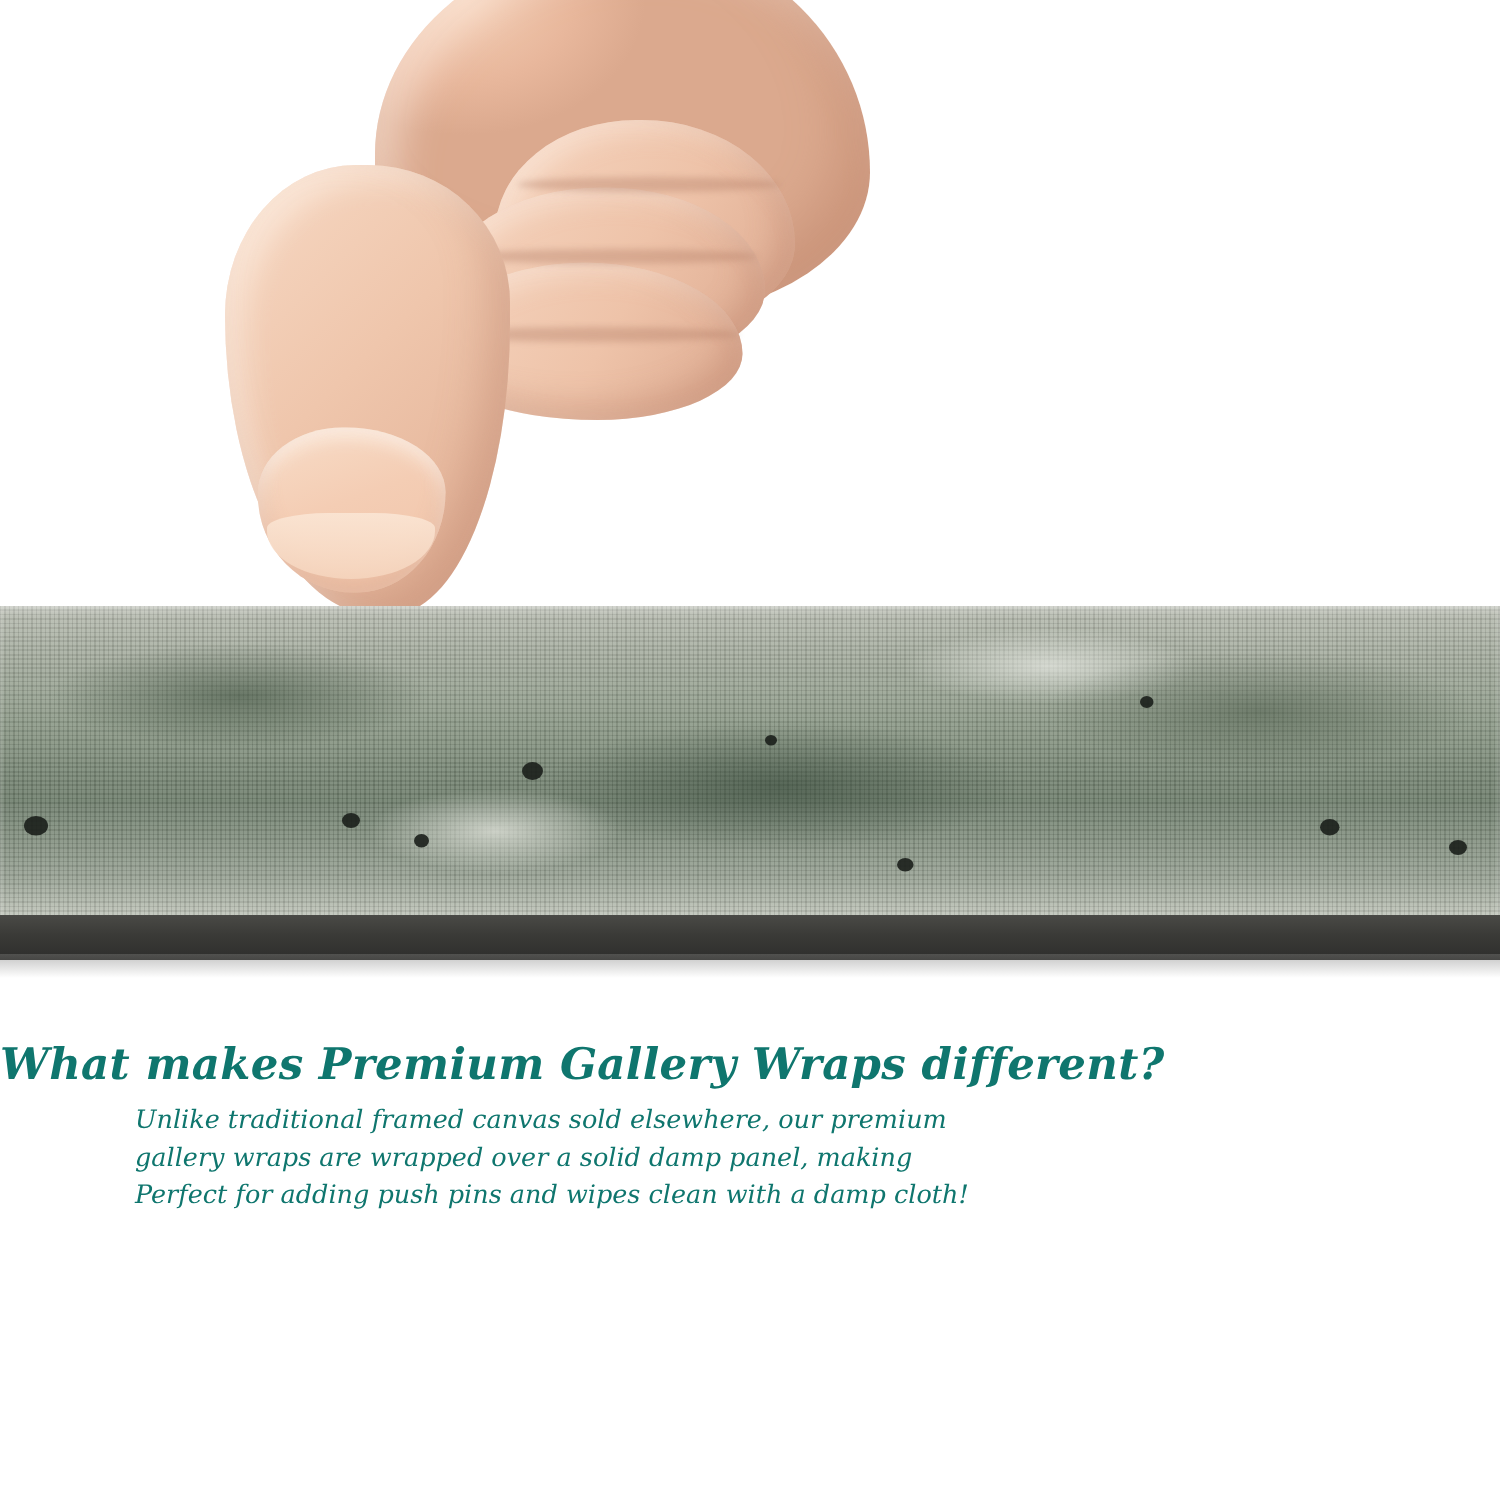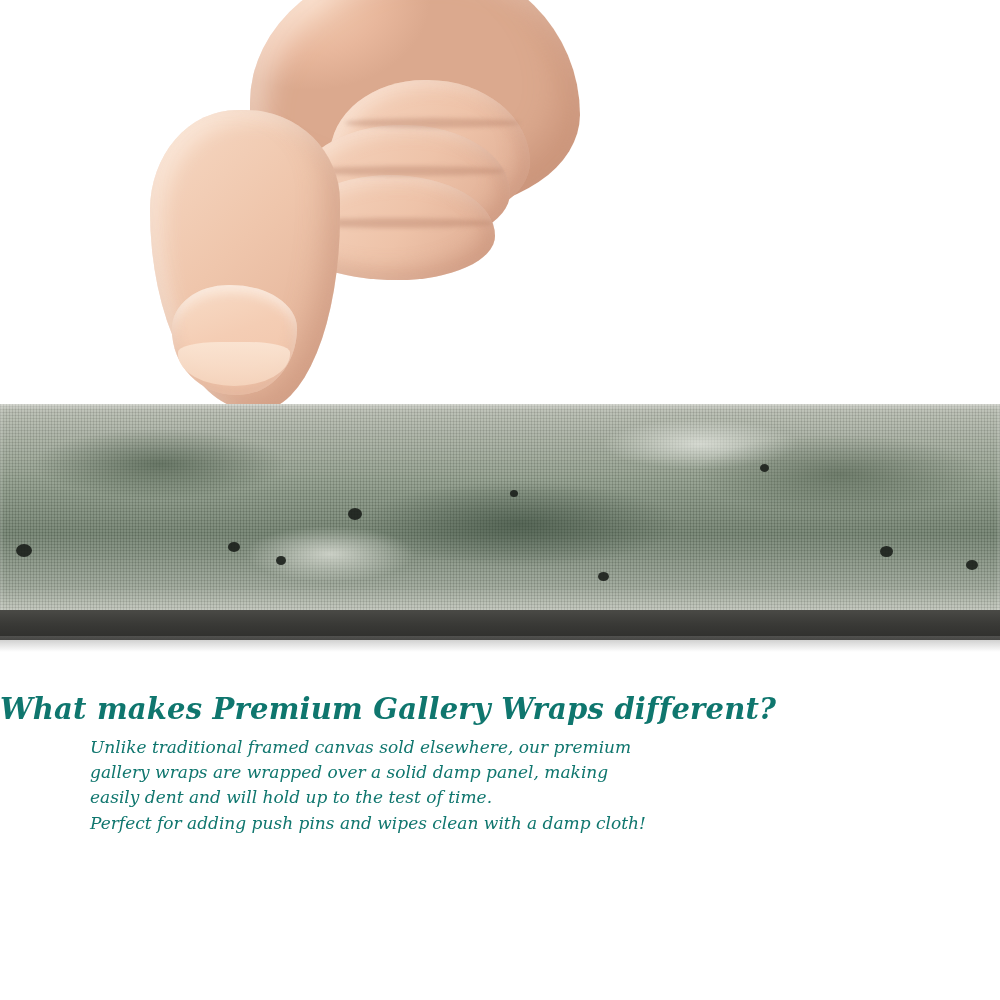--- a/index.html
+++ b/index.html
@@ -205,18 +205,17 @@
     </div>
     <div class="canvas-bottom-edge"></div>
     <div class="canvas-shadow"></div>
   </div>
 
   <div class="caption">
     <p class="caption-title">What makes Premium Gallery Wraps different?</p>
     <p class="caption-body">
       <span class="caption-line">Unlike traditional framed canvas sold elsewhere, our premium</span>
       <span class="caption-line">gallery wraps are wrapped over a solid damp panel, making</span>
-      <span class="caption-line">easily dent and will hold up to the test of time.</span>
       <span class="caption-line">Perfect for adding push pins and wipes clean with a damp cloth!</span>
     </p>
   </div>
 
 </div>
 
 </body></html>

